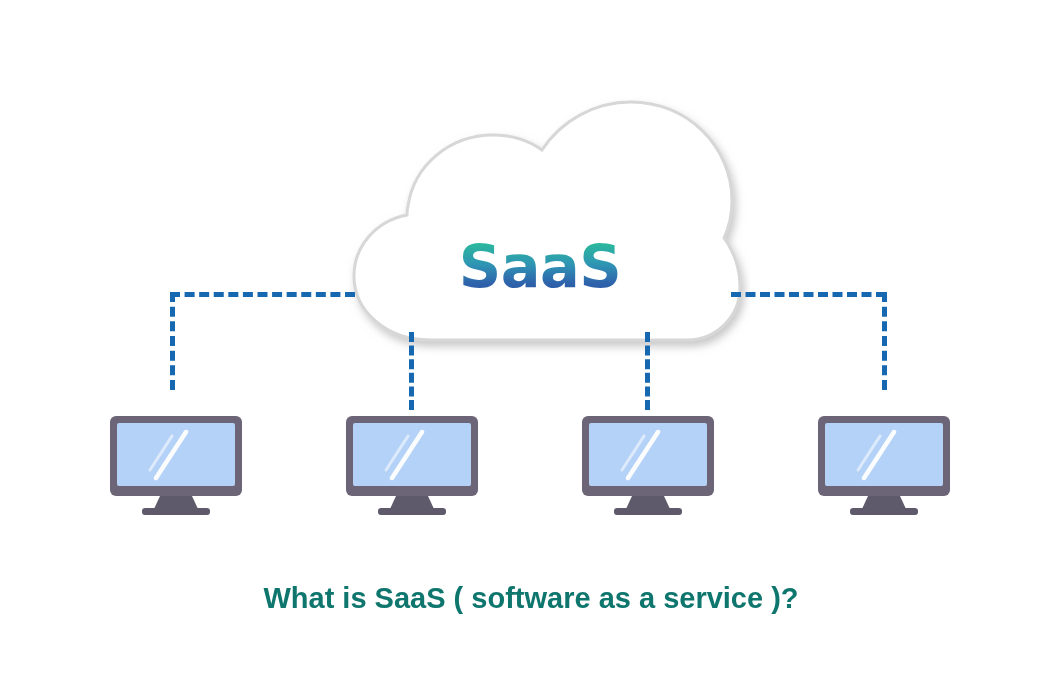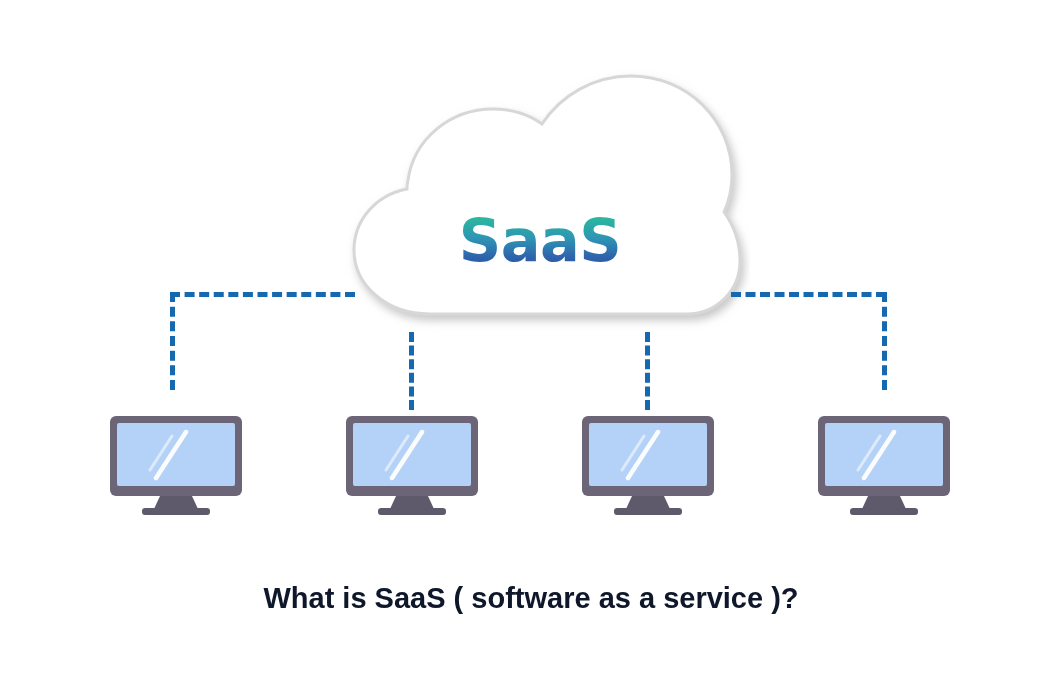--- a/index.html
+++ b/index.html
@@ -16,21 +16,21 @@
     width: 1062px;
     height: 681px;
     background: #ffffff;
     overflow: hidden;
   }
 
   
   #cloud-group {
     position: absolute;
     left: 330px;
-    top: 68px;
+    top: 94px;
     width: 420px;
     height: 270px;
   }
   #cloud-group svg { display: block; }
 
   #cloud-label {
     position: absolute;
     left: 0;
     top: 0;
     width: 420px;
@@ -83,21 +83,21 @@
   
   #caption {
     position: absolute;
     left: 0;
     top: 582px;
     width: 1062px;
     text-align: center;
     font-family: "Liberation Sans", sans-serif;
     font-size: 29px;
     font-weight: bold;
-    color: #0f172a;
+    color: #0f766e;
     letter-spacing: 0px;
   }
 </style>
 </head>
 <body>
 
 <div id="canvas">
 
   <div id="cloud-group">
     <svg width="420" height="270" viewBox="0 0 420 270" xmlns="http://www.w3.org/2000/svg">

